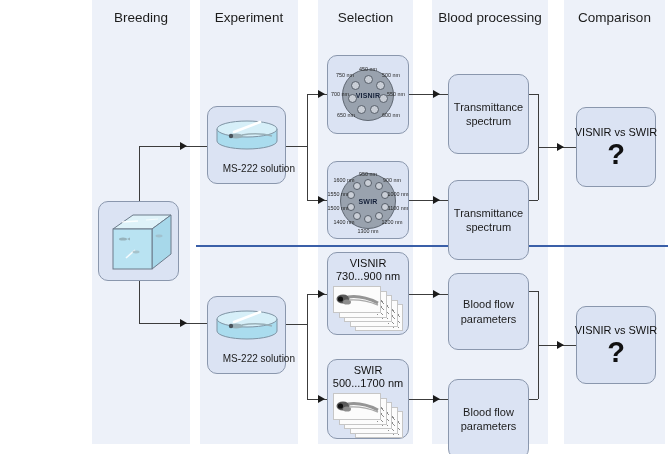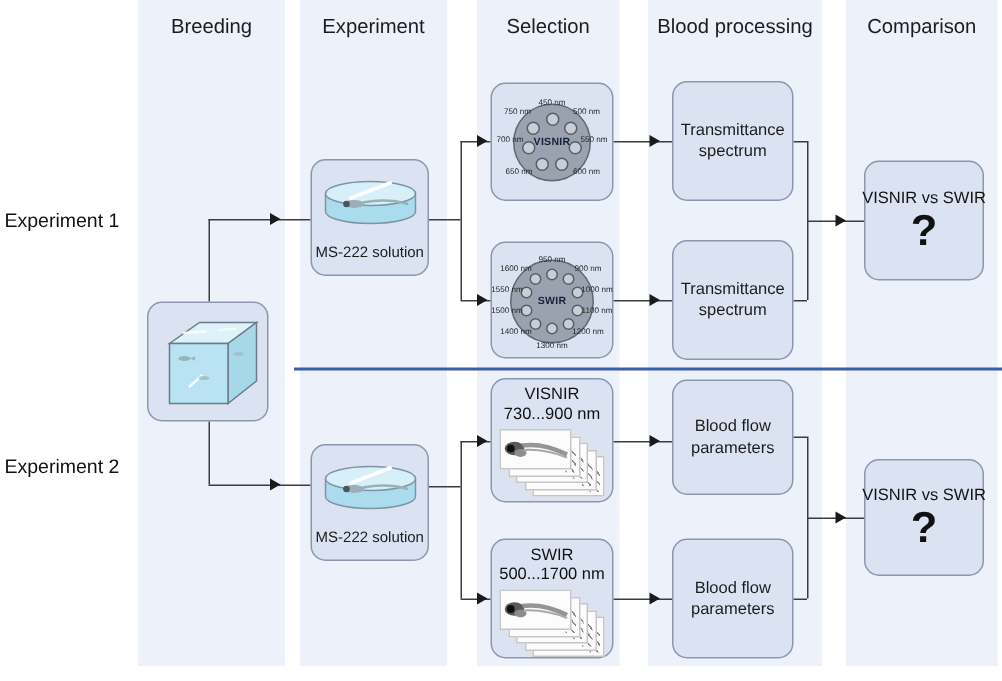--- a/index.html
+++ b/index.html
@@ -33,22 +33,22 @@
 
   
   #node-tank{left:98px;top:201px;width:81px;height:80px;}
   #node-tank svg{position:absolute;left:7px;top:6px;}
 
   
   .ms-node{width:79px;height:78px;}
   #node-ms1{left:207px;top:106px;}
   #node-ms2{left:207px;top:296px;}
   .ms-node svg{position:absolute;left:6px;top:10px;}
-  .ms-label{position:absolute;left:0;bottom:9px;width:100%;text-align:center;
-            font-size:10px;color:#1c1c1c;}
+  .ms-label{position:absolute;left:0;bottom:9px;width:100%;text-align:right;
+            font-size:10px;color:#1c1c1c;padding-left:10px;}
 
   
   .wheel-node{left:327px;width:82px;}
   #node-visnir-wheel{top:55px;height:79px;}
   #node-swir-wheel{top:161px;height:78px;}
   .wheel{position:absolute;border-radius:50%;background:#99a2ae;border:1px solid #5f6772;box-sizing:border-box;}
   #visnir-circle{left:14px;top:13px;width:52px;height:52px;}
   #swir-circle{left:12px;top:11px;width:56px;height:56px;}
   .wheel-center{position:absolute;transform:translate(-50%,-50%);font-size:7px;font-weight:bold;
                 color:#15213a;letter-spacing:.2px;}
@@ -102,21 +102,21 @@
   .frame.f1{left:5.5px;top:4.5px;z-index:4;}
   .frame.f2{left:11px;top:9px;z-index:3;}
   .frame.f3{left:16.5px;top:13.5px;z-index:2;}
   .frame.f4{left:22px;top:18px;z-index:1;}
   .frame.front{left:0;top:0;z-index:5;}
   .frame:not(.front)::after{content:"";position:absolute;right:2px;bottom:2px;width:7px;height:15px;
          background:repeating-linear-gradient(50deg,#8d8d8d 0 1px,transparent 1px 4px);}
 
   
   .proc-node{left:448px;width:81px;display:flex;align-items:center;justify-content:center;
-             text-align:center;font-size:11px;line-height:1.3;color:#1c1c1c;}
+             text-align:center;font-size:11px;line-height:1.3;color:#1c1c1c;margin-top:20px;}
   #node-trans1{top:54px;height:80px;}
   #node-trans2{top:160px;height:80px;}
   #node-blood1{top:253px;height:77px;}
   #node-blood2{top:359px;height:80px;}
 
   
   .comp-node{left:576px;width:80px;display:flex;flex-direction:column;align-items:center;
              justify-content:center;text-align:center;color:#111;}
   #node-comp1{top:107px;height:80px;}
   #node-comp2{top:306px;height:78px;}
@@ -137,22 +137,20 @@
   <div class="band" id="band-experiment">
     <div class="col-header">Selection</div>
   </div>
   <div class="band" id="band-dataproc">
     <div class="col-header">Blood processing</div>
   </div>
   <div class="band" id="band-comparison">
     <div class="col-header">Comparison</div>
   </div>
 
-  <div class="row-label" id="row-exp1">Experiment 1</div>
-  <div class="row-label" id="row-exp2">Experiment 2</div>
 
   <div class="divider"></div>
 
   <div class="vline" style="left:139px;top:146px;height:55px;"></div>
   <div class="hline" style="left:139px;top:146px;width:68px;"></div>
   <div class="arrow" style="left:180px;top:142px;"></div>
   <div class="hline" style="left:286px;top:146px;width:21px;"></div>
   <div class="vline" style="left:307px;top:94px;height:106px;"></div>
   <div class="hline" style="left:307px;top:94px;width:20px;"></div>
   <div class="arrow" style="left:318px;top:90px;"></div>

